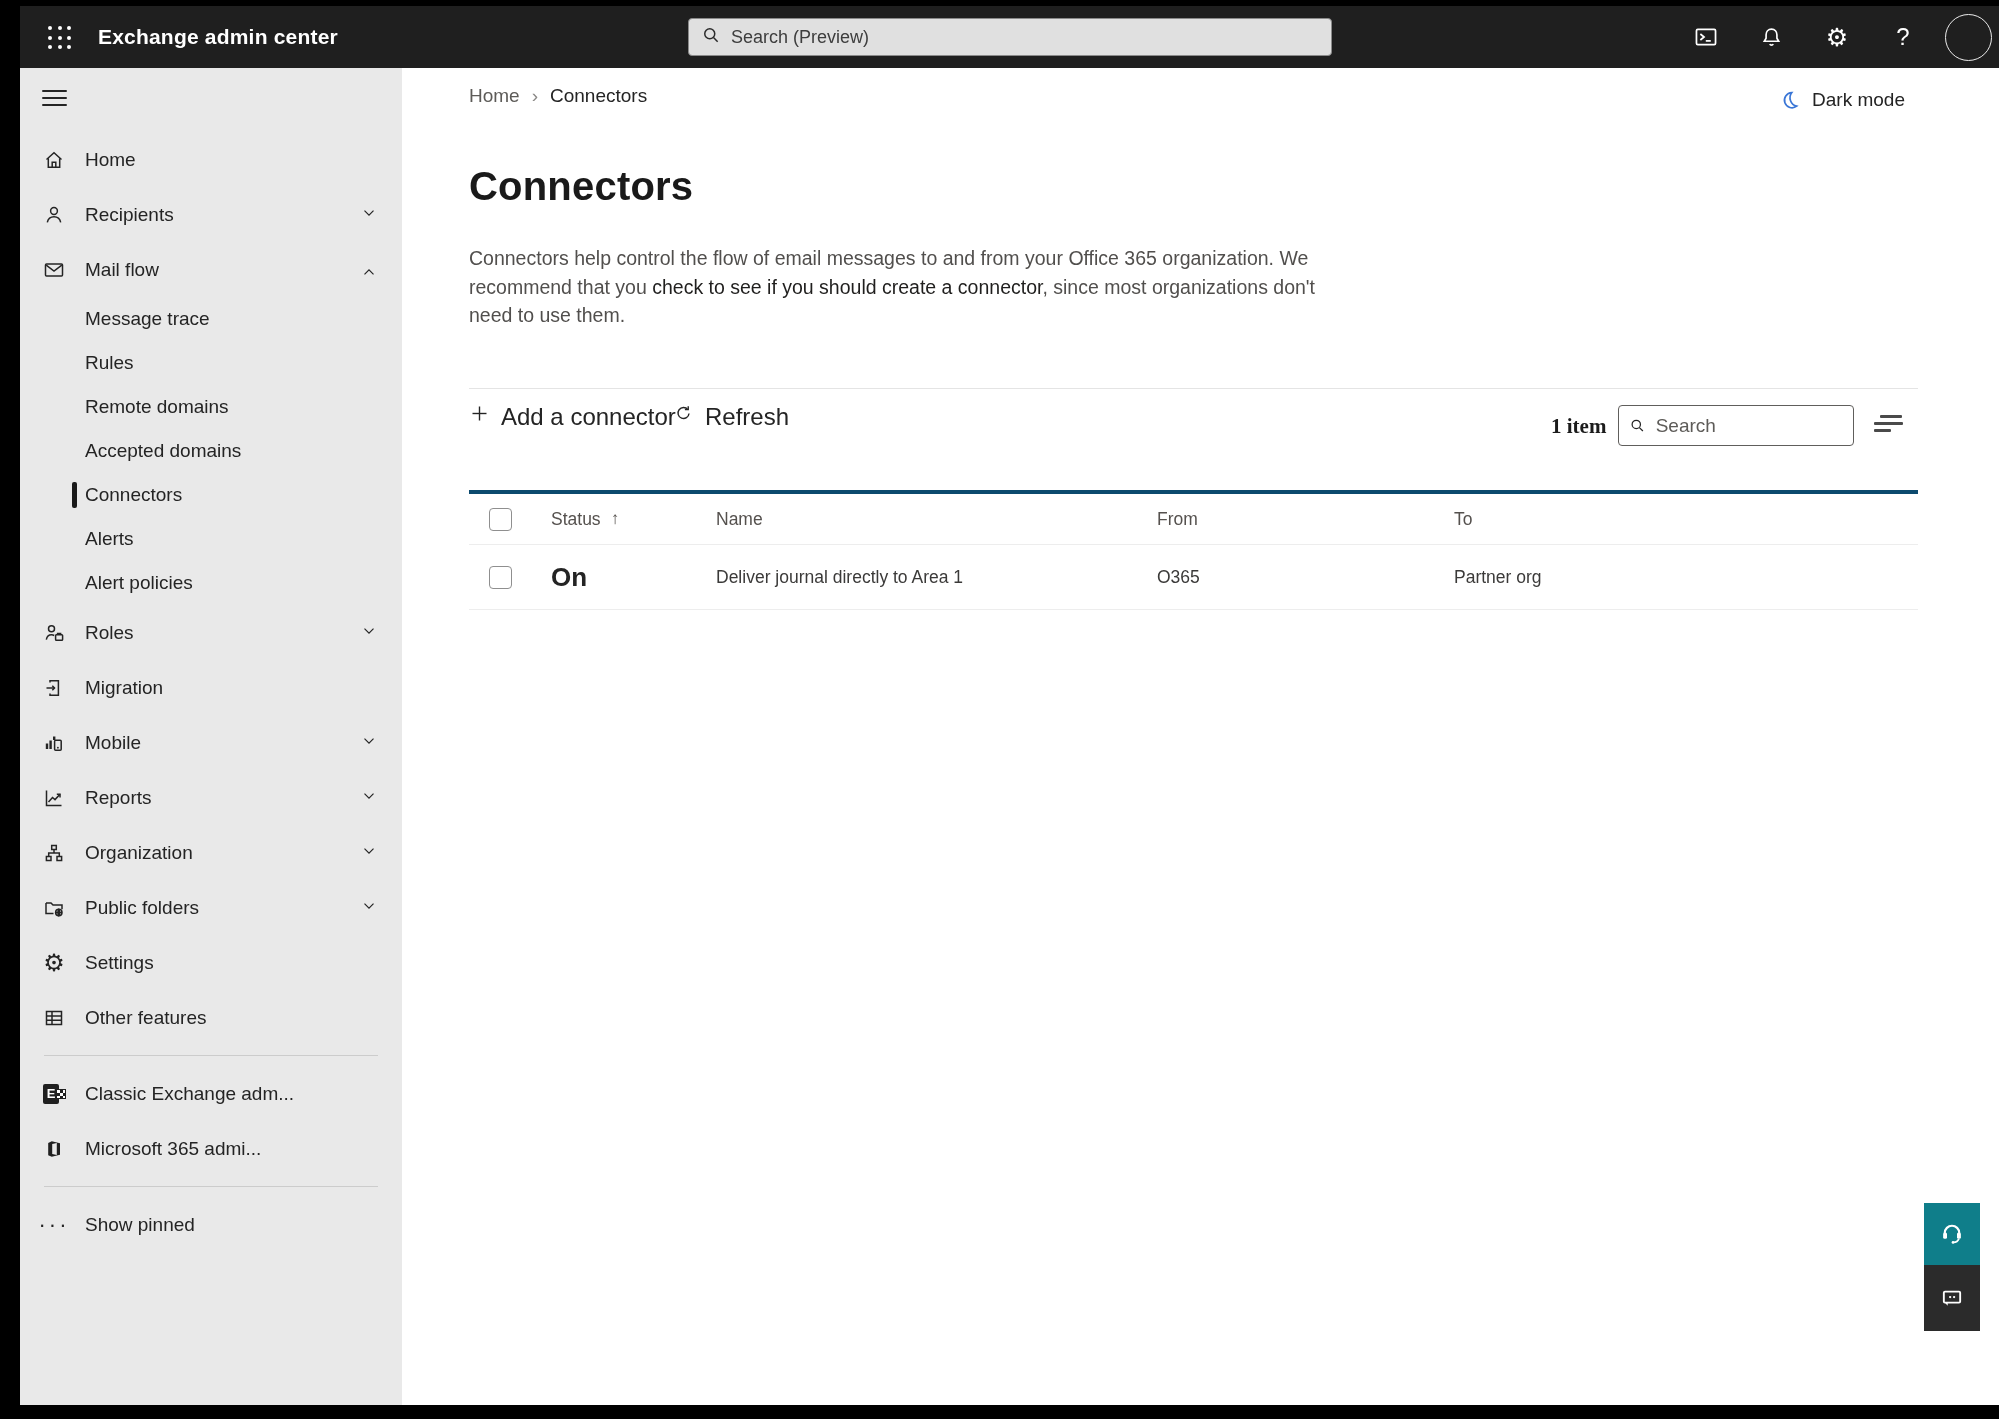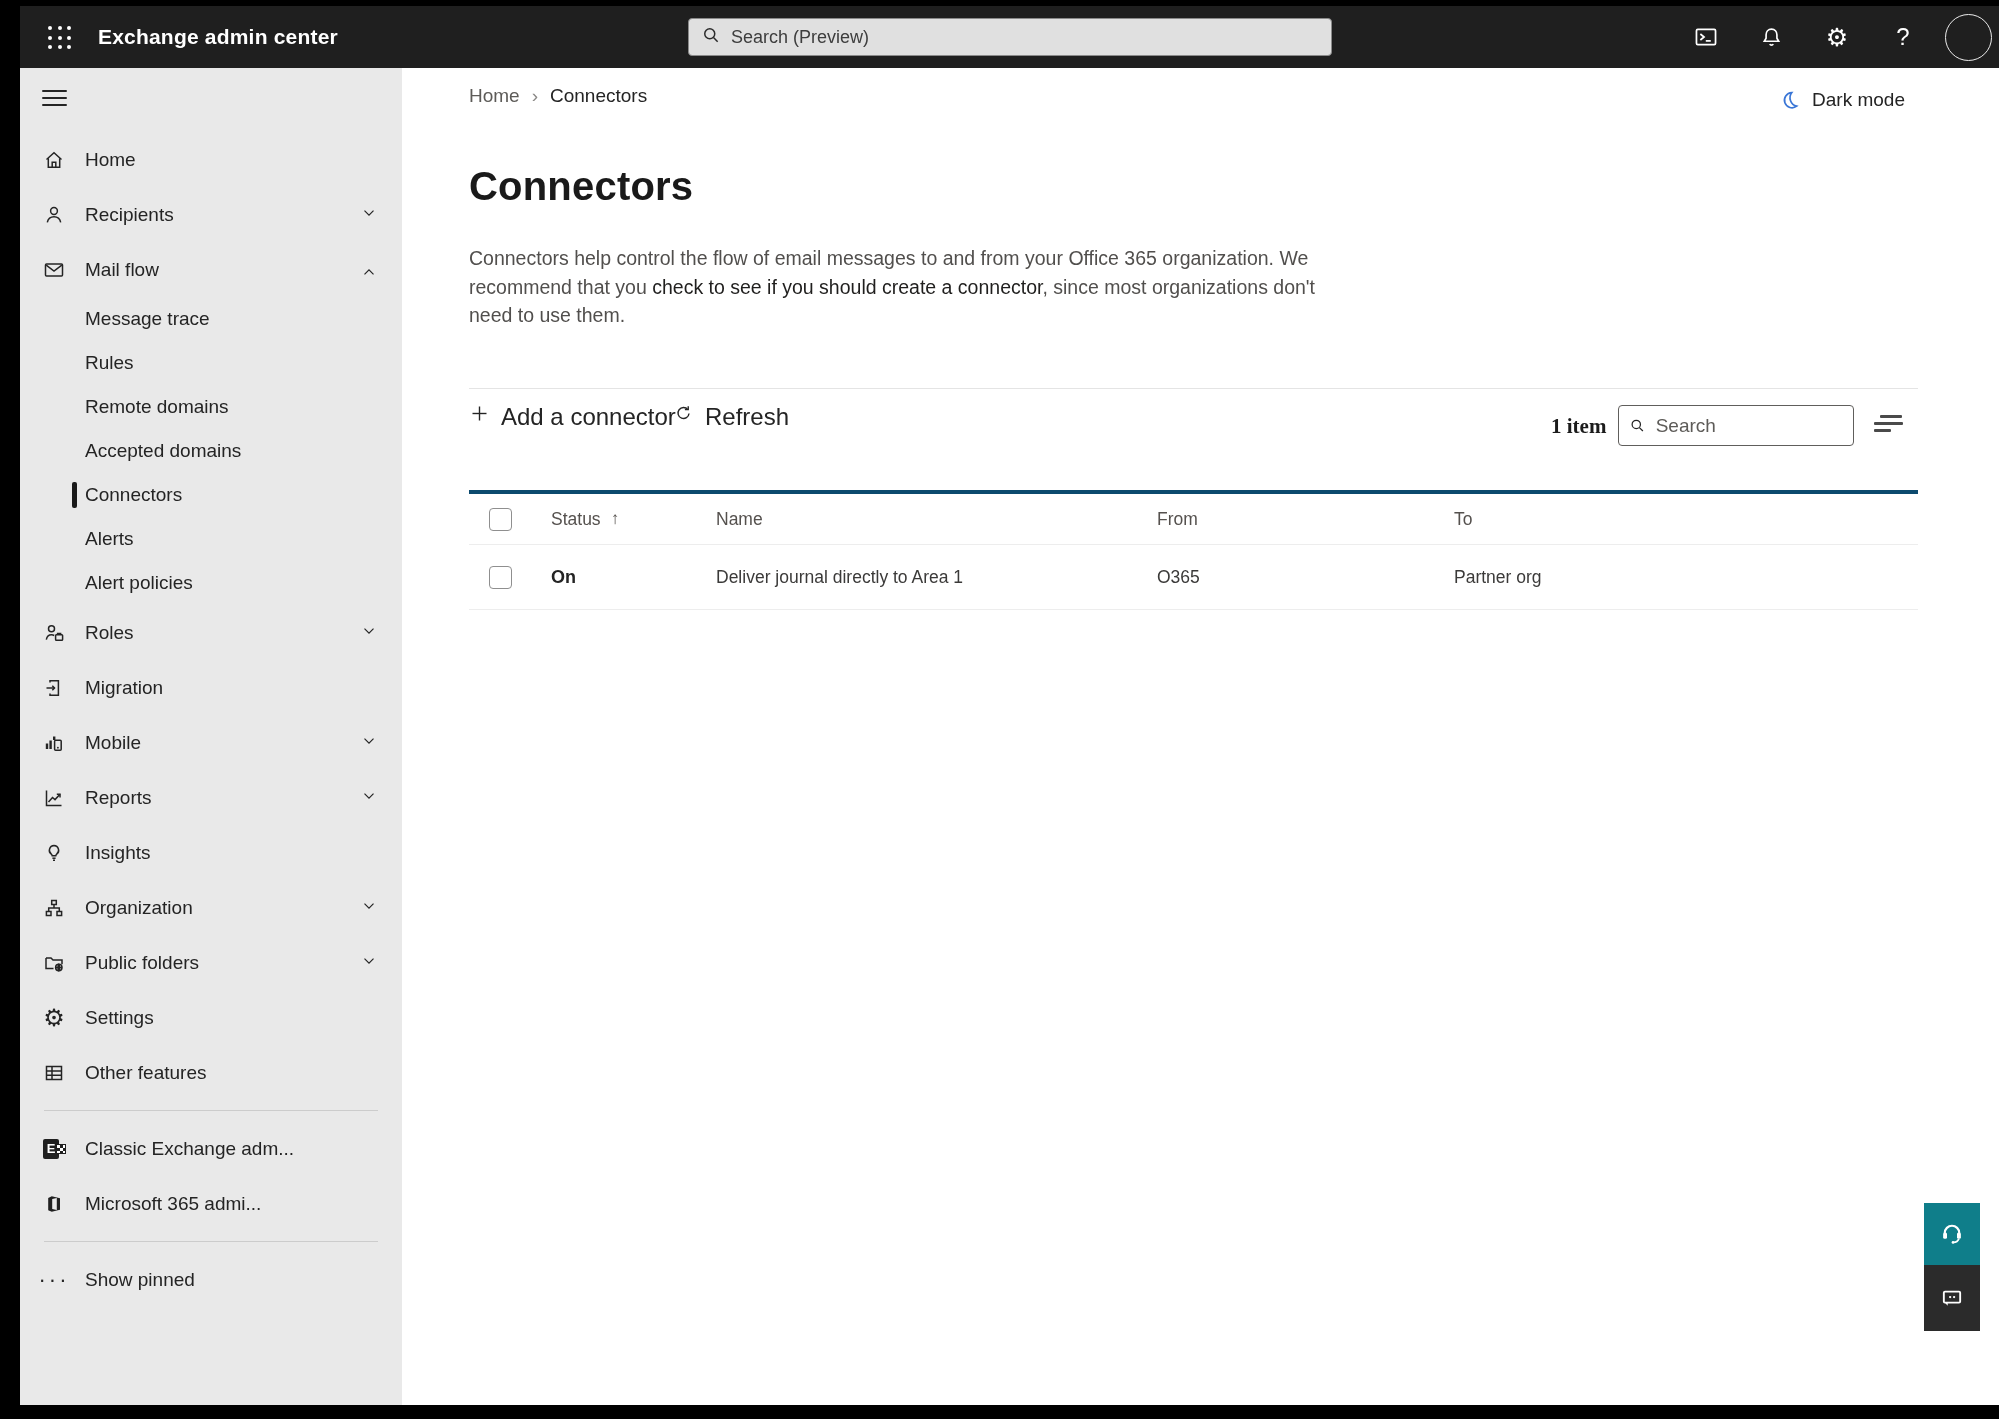--- a/index.html
+++ b/index.html
@@ -100,21 +100,21 @@
   .grid { position:absolute; left:67px; top:422px; width:1449px; }
   .grid-row { display:grid; grid-template-columns:82px 165px 441px 297px 1fr; align-items:center; }
   .grid-head { height:55px; border-top:4px solid #0c4a6e; border-bottom:1px solid #ededed;
                color:#55514e; font-size:17.5px; }
   .grid-body-row { height:65px; border-bottom:1px solid #ededed; font-size:17.5px; color:#3b3a39;
                    cursor:pointer; }
   .cb { width:23px; height:23px; border:1.6px solid #8f8f8f; border-radius:4px; background:#fff;
         margin-left:20px; cursor:pointer; }
   .col-status-head { display:flex; align-items:center; }
   .sort-arrow { margin-left:10px; color:#55514e; font-size:17px; }
-  .cell-status { font-size:18px; font-weight:700; color:#242424; }
+  .cell-status { font-size:26px; font-weight:700; color:#242424; }
   .cell-name { cursor:pointer; }
 
   
   .fab { position:absolute; width:56px; display:flex; align-items:center; justify-content:center;
          cursor:pointer; }
   .fab-support { left:1522px; top:1135px; height:62px; background:#0f7e8a; }
   .fab-feedback { left:1522px; top:1197px; height:66px; background:#2b2b2b; }
 </style>
 </head>
 <body>
@@ -289,30 +289,20 @@
             <polyline points="14.8,8.2 18,8.2 18,11.4"></polyline>
           </svg>
           </span>
         <span class="lbl">Reports</span>
         <span class="chev">
           <svg width="18" height="18" viewBox="0 0 24 24" fill="none" stroke="#242424" stroke-width="1.6">
             <polyline points="6,9.5 12,15.5 18,9.5"></polyline>
             </svg></span>
       </div>
 
-      <div class="nav-item">
-        <span class="ico">
-          <svg width="24" height="24" viewBox="0 0 24 24" fill="none" stroke="#242424" stroke-width="1.5">
-            <path d="M12 4.6a4.7 4.7 0 0 1 2.7 8.5c-.5.4-.8 1-.9 1.6h-3.6c-.1-.6-.4-1.2-.9-1.6A4.7 4.7 0 0 1 12 4.6z"></path>
-            <path d="M10.4 17.2h3.2"></path>
-              <path d="M11 19.3h2"></path>
-          </svg>
-          </span>
-        <span class="lbl">Insights</span>
-      </div>
 
       <div class="nav-item">
         <span class="ico">
           <svg width="24" height="24" viewBox="0 0 24 24" fill="none" stroke="#242424" stroke-width="1.5">
             <rect x="9.7" y="4.5" width="4.6" height="4"></rect>
               <rect x="4.4" y="15.5" width="4.6" height="4"></rect>
             <rect x="15" y="15.5" width="4.6" height="4"></rect>
               <path d="M12 8.5V12M6.7 15.5V12h10.6v3.5"></path>
           </svg>
           </span>

